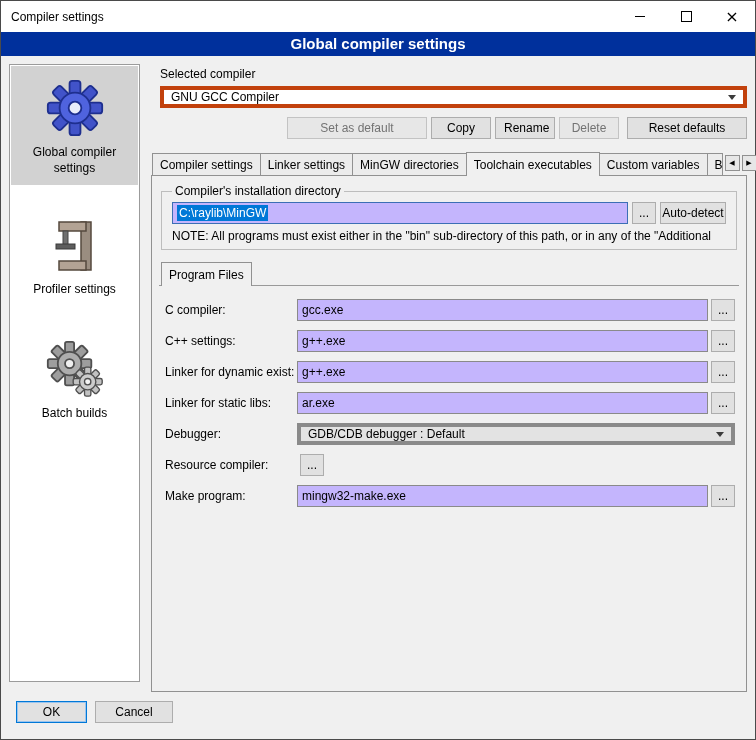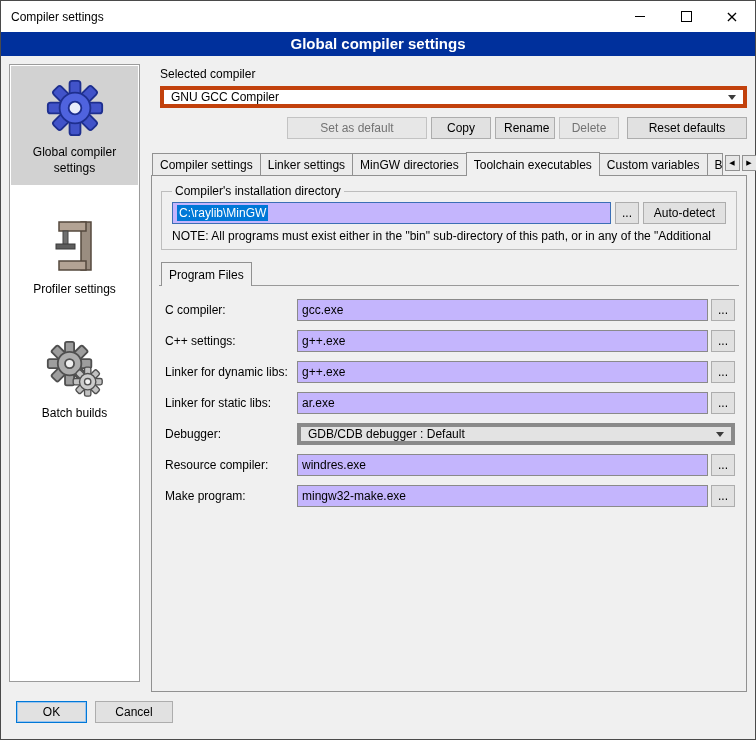--- a/index.html
+++ b/index.html
@@ -53,21 +53,21 @@
   .tab-panel{flex:1;min-height:0;border:1px solid #919191;background:#f0f0f0;position:relative;z-index:1;padding:6px 7px 10px;display:flex;flex-direction:column;overflow:hidden;}
 
   fieldset.groupbox{border:1px solid #bdbdbd;margin:2px 2px 0 2px;padding:2px 10px 5px;min-width:0;}
   fieldset.groupbox legend{padding:0 3px;}
   .dir-row{display:flex;align-items:center;gap:4px;margin-top:2px;}
   .text-input{height:22px;box-sizing:border-box;background:#c4b5fd;border:1px solid #8a8a8a;display:flex;align-items:center;padding:0 4px;white-space:nowrap;overflow:hidden;}
   .text-input.focused{border-color:#3b6fb5;}
   .selected-text{background:#0078d7;color:#fff;padding:1px 2px;}
   .dir-row .text-input{flex:1;}
   .btn.browse{width:24px;flex:none;padding:0;text-align:center;}
-  .btn.autodetect{width:83px;flex:none;padding:0;text-align:center;}
+  .btn.autodetect{width:66px;flex:none;padding:0;text-align:center;}
   .note{color:#000000;margin:5px 0 1px;white-space:nowrap;overflow:hidden;}
 
   .inner-tabs{display:flex;align-items:flex-end;margin-top:12px;padding-left:2px;position:relative;z-index:2;}
   .inner-panel{border-top:1px solid #999999;position:relative;z-index:1;padding:13px 4px 0 6px;}
 
   .field-row{display:flex;align-items:center;margin-bottom:9px;}
   .f-label{flex:none;width:132px;}
   .field-row .text-input{flex:1;}
   .field-row .btn.browse{margin-left:3px;}
   .combo.select{flex:1;background:#e3e3e3;border-color:#8a8a8a;}
@@ -208,21 +208,21 @@
 
           <div class="field-row">
             <span class="f-label">C++ settings:</span>
             <div class="text-input">
                 <span>g++.exe</span>
               </div>
             <button class="btn browse">...</button>
           </div>
 
           <div class="field-row">
-            <span class="f-label">Linker for dynamic libs:</span>
+            <span class="f-label">Linker for dynamic exist:</span>
             <div class="text-input">
                 <span>g++.exe</span>
               </div>
             <button class="btn browse">...</button>
           </div>
 
           <div class="field-row">
             <span class="f-label">Linker for static libs:</span>
             <div class="text-input">
                 <span>ar.exe</span>
@@ -233,23 +233,20 @@
           <div class="field-row">
             <span class="f-label">Debugger:</span>
             <div class="combo select">
               <span>GDB/CDB debugger : Default</span>
               <span class="combo-arrow"></span>
             </div>
           </div>
 
           <div class="field-row">
             <span class="f-label">Resource compiler:</span>
-            <div class="text-input">
-                <span>windres.exe</span>
-              </div>
             <button class="btn browse">...</button>
           </div>
 
           <div class="field-row">
             <span class="f-label">Make program:</span>
             <div class="text-input">
                 <span>mingw32-make.exe</span>
               </div>
             <button class="btn browse">...</button>
           </div>

